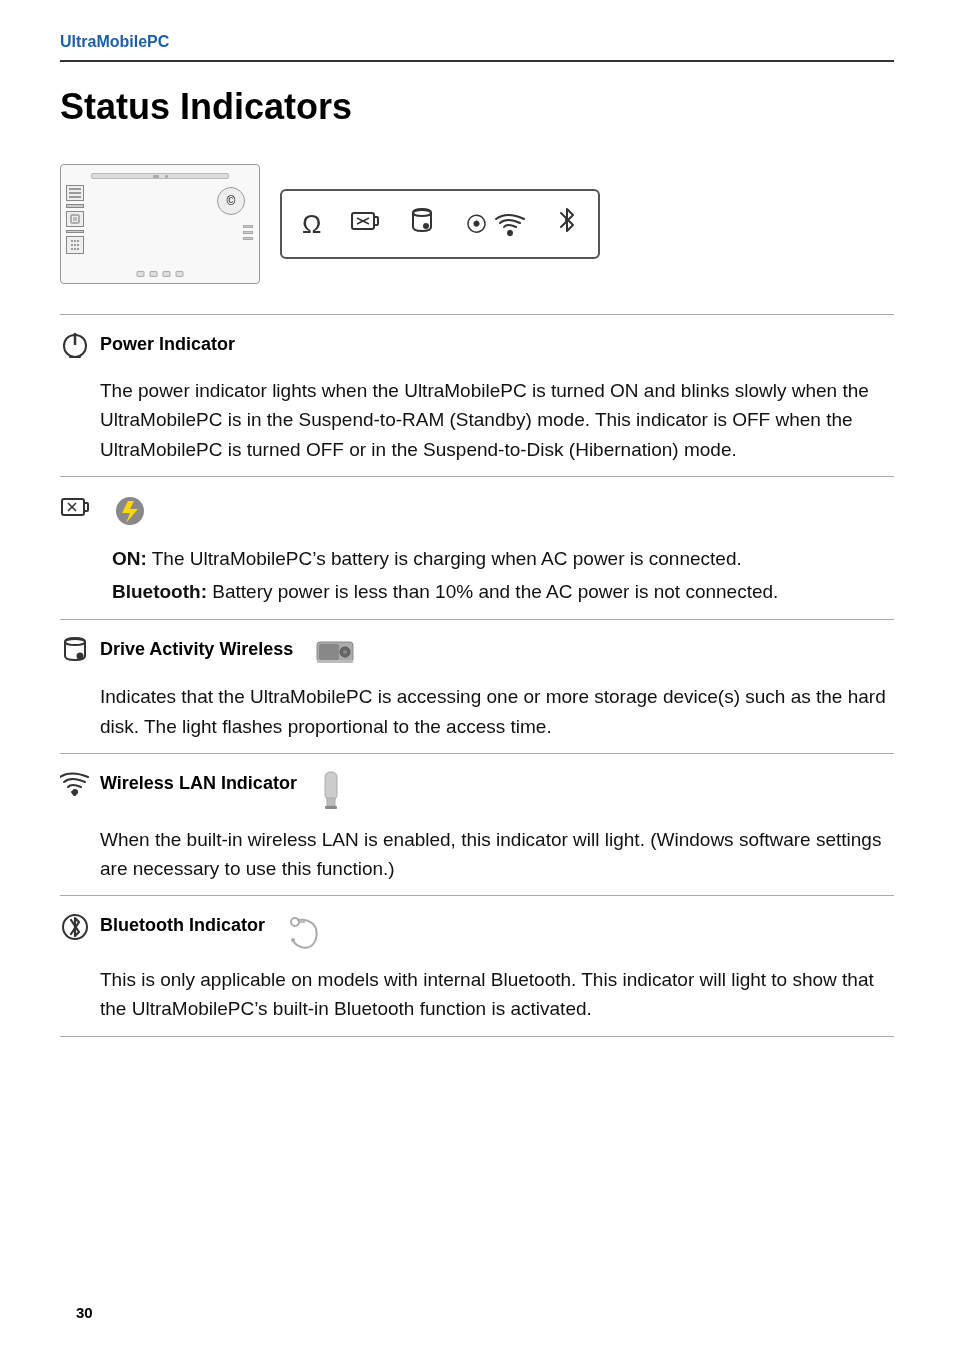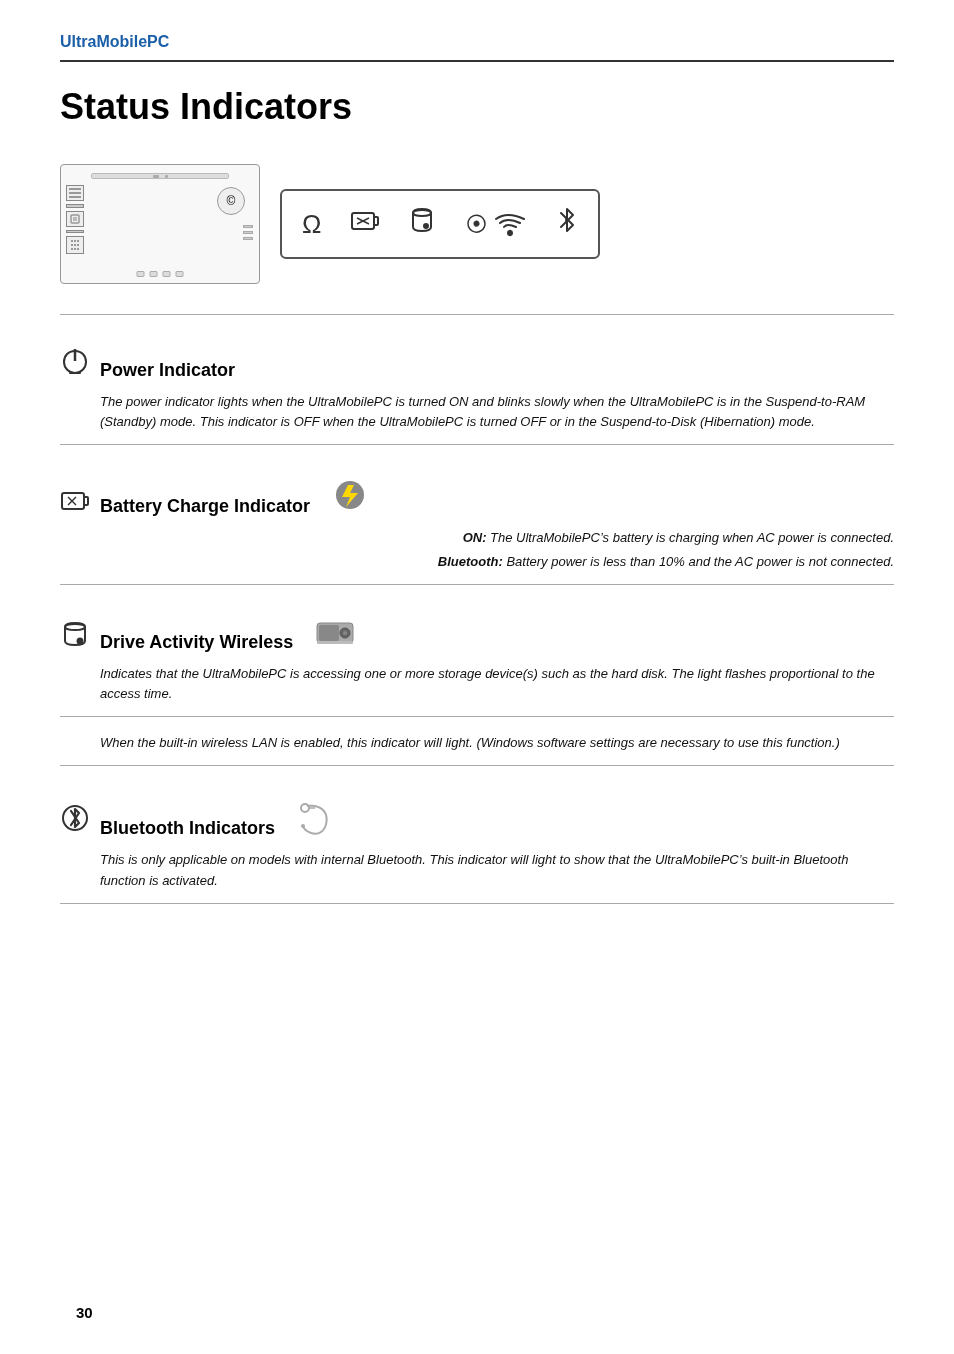--- a/index.html
+++ b/index.html
@@ -73,46 +73,43 @@
     
     .section {
       border-top: 1px solid #aaa;
       padding: 16px 0 12px 0;
     }
     .section:last-child {
       border-bottom: 1px solid #aaa;
     }
     .section-header {
       display: flex;
-      align-items: flex-end;
+      align-items: flex-start;
       gap: 10px;
       margin-bottom: 8px;
-      margin-top: 16px;
     }
     .section-symbol {
       font-size: 22px;
       color: #333;
       min-width: 30px;
       text-align: center;
     }
     .section-title {
       font-size: 18px;
       font-weight: bold;
     }
     .section-body {
       margin-left: 40px;
-      font-size: 13px;
+      font-size: 19px;
       color: #111;
       line-height: 1.55;
-      font-style: italic;
     }
     .section-body .item-row {
       margin-top: 4px;
       padding-left: 12px;
-      text-align: right;
     }
     .item-key {
       font-weight: bold;
     }
     .page-number {
       position: absolute;
       bottom: 30px;
       left: 60px;
       font-size: 15px;
       font-weight: bold;
@@ -249,21 +246,20 @@
   <div class="section">
     <div class="section-header">
       <span class="section-symbol">
         <svg width="28" height="20" viewBox="0 0 28 20" fill="none" stroke="#333" stroke-width="2">
           <rect x="1" y="2" width="22" height="16" rx="2"></rect>
           <rect x="23" y="6" width="4" height="8" rx="1"></rect>
           <line x1="7" y1="6" x2="15" y2="14" stroke="#333" stroke-width="1.5"></line>
           <line x1="7" y1="14" x2="15" y2="6" stroke="#333" stroke-width="1.5"></line>
         </svg>
       </span>
-      <span class="section-title">Battery Charge Indicator</span>
 
       <span style="margin-left:12px;">
         <svg width="36" height="36" viewBox="0 0 36 36">
           <ellipse cx="18" cy="18" rx="14" ry="14" fill="#888"></ellipse>
           <polygon points="16,8 10,20 18,20 14,30 26,16 18,16 22,8" fill="#ffd700"></polygon>
         </svg>
       </span>
     </div>
     <div class="section-body">
       <div class="item-row">
@@ -293,32 +289,52 @@
           <circle cx="30" cy="16" r="5" fill="#666" stroke="#555" stroke-width="1"></circle>
           <circle cx="30" cy="16" r="2" fill="#888"></circle>
           <rect x="2" y="24" width="36" height="3" rx="1" fill="#bbb"></rect>
         </svg>
       </span>
     </div>
     <div class="section-body">Indicates that the UltraMobilePC is accessing one or more storage device(s) such as the hard disk. The light flashes proportional to the access time.</div>
   </div>
 
   <div class="section">
+    <div class="section-header">
+      <span class="section-symbol">
+        <svg width="30" height="26" viewBox="0 0 30 26" fill="none" stroke="#333" stroke-width="2">
+          <path d="M12 22 L15 26" stroke-linecap="round"></path>
+          <path d="M8 17 Q11.5 13 21 17" stroke-linecap="round"></path>
+          <path d="M4 12 Q11 6 25 12" stroke-linecap="round"></path>
+          <circle cx="15" cy="22" r="2" fill="#333"></circle>
+          <path d="M0 7 Q11 0 28 7" stroke-linecap="round"></path>
+        </svg>
+      </span>
+      <span class="section-title">Wireless LAN Indicator</span>
+
+      <span style="margin-left:12px;">
+        <svg width="24" height="40" viewBox="0 0 24 40">
+          <rect x="6" y="2" width="12" height="28" rx="5" fill="#ccc" stroke="#aaa" stroke-width="1"></rect>
+          <rect x="8" y="28" width="8" height="8" fill="#bbb" stroke="#aaa" stroke-width="1"></rect>
+          <rect x="6" y="36" width="12" height="3" rx="1" fill="#888"></rect>
+        </svg>
+      </span>
+    </div>
     <div class="section-body">When the built-in wireless LAN is enabled, this indicator will light. (Windows software settings are necessary to use this function.)</div>
   </div>
 
   <div class="section">
     <div class="section-header">
       <span class="section-symbol">
         <svg width="26" height="30" viewBox="0 0 26 30" fill="none" stroke="#333" stroke-width="2.2">
           <circle cx="13" cy="15" r="12" stroke="#333" stroke-width="2"></circle>
           <path d="M9 8 L17 20 L13 24 L13 6 L17 10 L9 22" stroke-linecap="round" stroke-linejoin="round"></path>
         </svg>
       </span>
-      <span class="section-title">Bluetooth Indicators</span>
+      <span class="section-title">Bluetooth Indicator</span>
 
       <span style="margin-left:12px;">
         <svg width="38" height="38" viewBox="0 0 38 38">
           <path d="M10 8 C10 8 20 6 26 12 C32 18 30 30 24 34 C18 38 8 34 6 28" fill="none" stroke="#aaa" stroke-width="2"></path>
           <circle cx="8" cy="10" r="4" fill="none" stroke="#aaa" stroke-width="2"></circle>
           <line x1="12" y1="10" x2="18" y2="10" stroke="#aaa" stroke-width="1.5"></line>
           <circle cx="6" cy="28" r="2" fill="#aaa"></circle>
         </svg>
       </span>
     </div>

